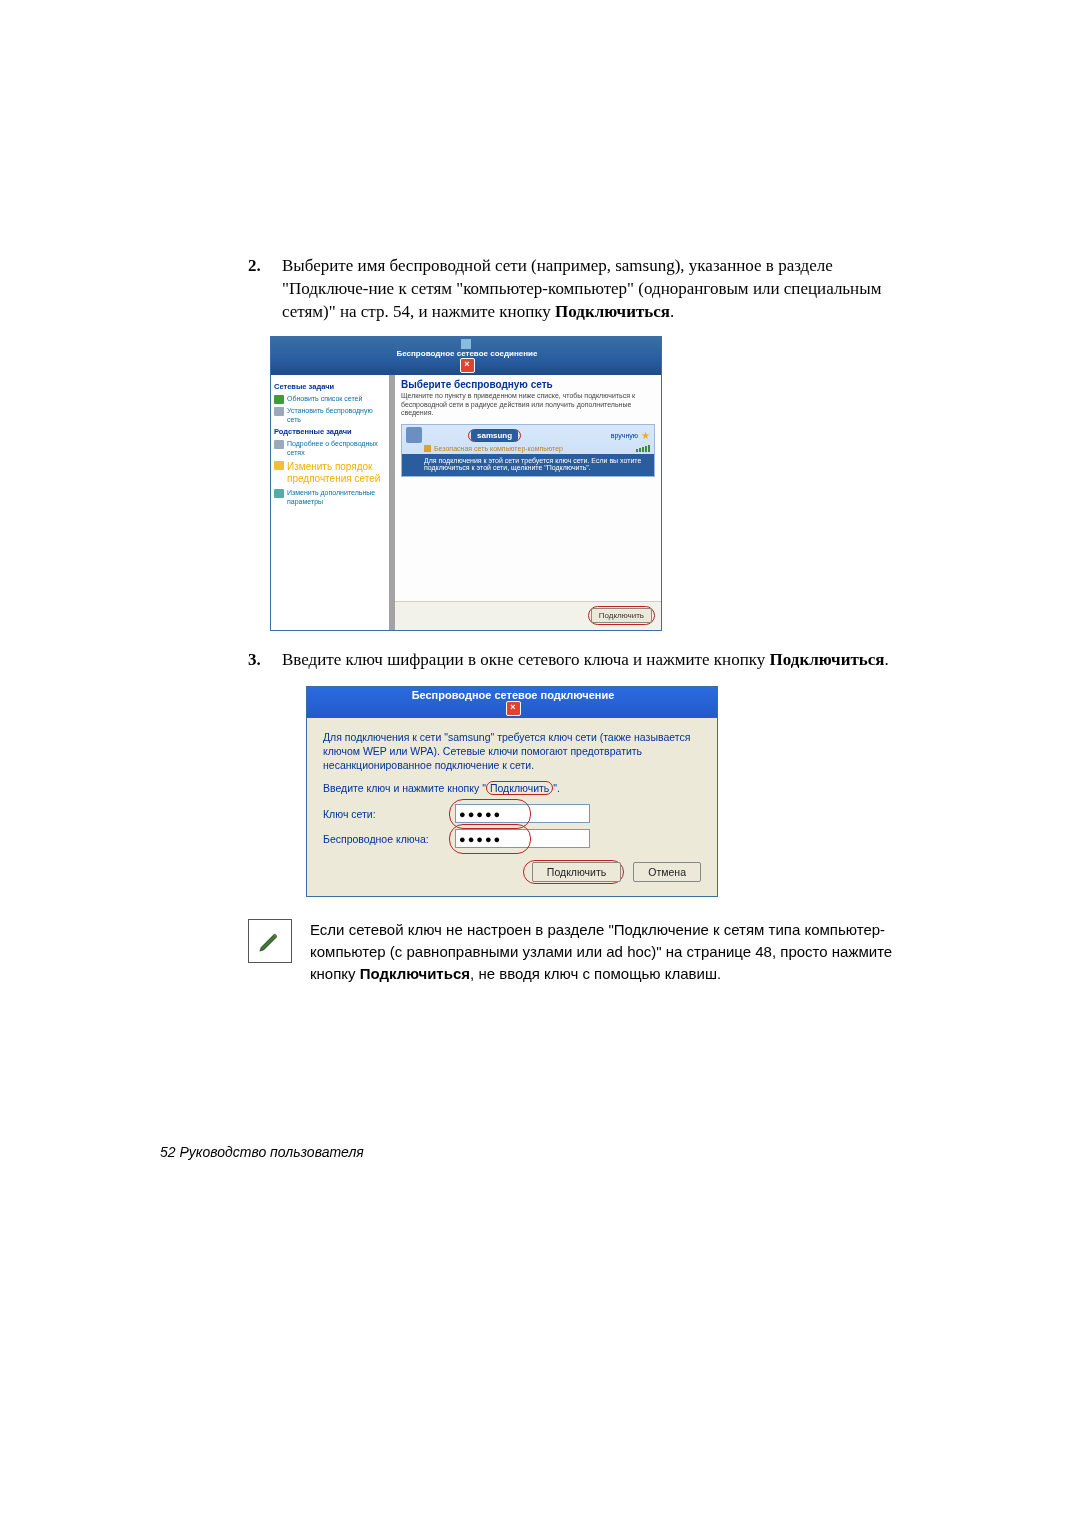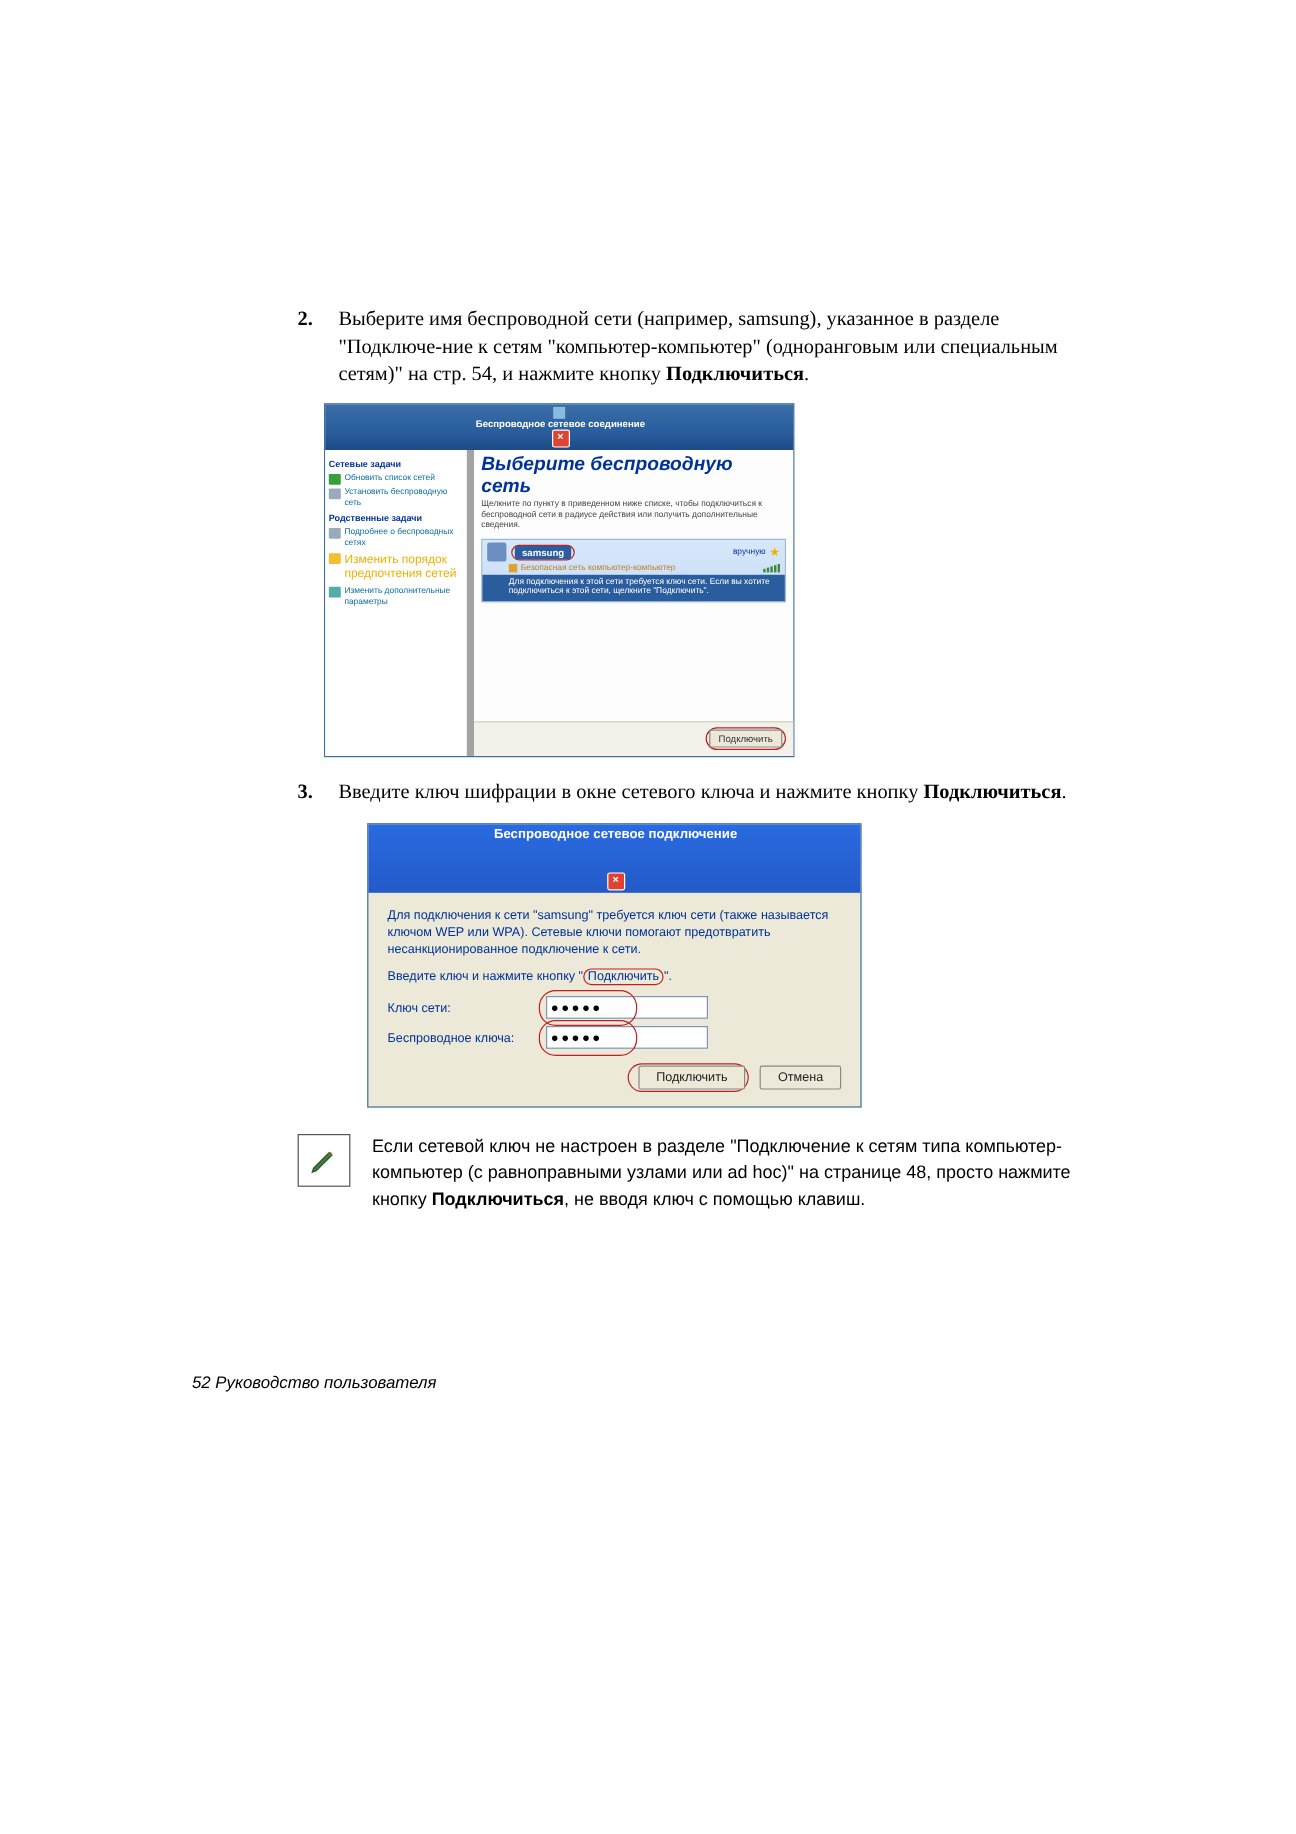--- a/index.html
+++ b/index.html
@@ -67,30 +67,30 @@
     border-right:6px solid #a3a3a3;
   }
   .side-head { color:#003399; font-weight:bold; font-size:7.5px; margin:3px 0 4px;}
   .side-item { display:flex; color:#0a6ea5; font-size:7px; margin:3px 0; line-height:1.25;}
   .side-item .si-icon { width:10px; height:9px; margin-right:3px; background:#5a8; flex-shrink:0; border-radius:1px;}
   .side-item.refresh .si-icon { background:#3a9e3a;}
   .side-item.wiz .si-icon { background:#9ab;}
   .side-item.star .si-icon { background:#f0c030;}
   .side-item.gear .si-icon { background:#5aa;}
   .rightpane { flex:1; background:#fdfdfd; display:flex; flex-direction:column;}
-  .rp-head { color:#003399; font-size:16px; font-weight:bold; padding:4px 6px 2px;font-style:italic;}
+  .rp-head { color:#003399; font-size:10px; font-weight:bold; padding:4px 6px 2px;}
   .rp-sub { color:#444; font-size:7px; padding:0 6px 4px; line-height:1.25;}
   .netitem {
     margin:2px 6px 0; background:linear-gradient(#d8e8fb,#c6dbf5);
     border:1px solid #9cb7d9; position:relative;
   }
   .netitem-top { display:flex; align-items:center; padding:2px 4px;}
   .ni-icon { width:16px;height:16px; background:#6a8fc0; border-radius:2px; margin-right:4px;}
   .ssid { color:#fff; font-weight:bold; font-size:8px; background:#2a5d9e; padding:1px 6px; border-radius:2px;}
-  .ssid-wrap { border:1.5px solid #c02020; border-radius:9px; padding:1px 2px;}
+  .ssid-wrap { border:1.5px solid #c02020; border-radius:9px; padding:1px 2px;margin-left:42px;}
   .spacer{flex:1;}
   .manual { color:#003399; font-size:7px; margin-right:3px;}
   .star { color:#f0b000; font-size:10px;}
   .ni-sec { display:flex; align-items:center; padding:0 4px 2px 22px; color:#c08020; font-size:7px;}
   .lock{ width:7px;height:7px;background:#e0a030;margin-right:3px;}
   .bars { display:flex; gap:1px; align-items:flex-end; margin-left:4px;}
   .bars span{width:2px;background:#3a8a3a;}
   .bars span:nth-child(1){height:3px}.bars span:nth-child(2){height:4px}
   .bars span:nth-child(3){height:5px}.bars span:nth-child(4){height:6px}.bars span:nth-child(5){height:7px}
   .ni-desc { color:#fff; font-size:7px; padding:3px 6px 5px 22px; background:#2a5d9e;}
@@ -104,21 +104,21 @@
 
   
   .dlg2 {
     margin: 14px auto 22px 58px;
     width: 410px;
     border:1px solid #3a6ea5;
     font-family: Tahoma, Arial, sans-serif;
     background:#ece9d8;
     font-size:11px;
   }
-  .dlg2 .titlebar { background:linear-gradient(#2a6be0,#235ac8);gap:26px;}
+  .dlg2 .titlebar { background:linear-gradient(#2a6be0,#235ac8);}
   .dlg2 .titlebar .t-text{ font-size:11px; font-weight:bold;}
   .dlg2-body { padding:12px 16px 12px;}
   .dlg2-p1 { color:#003399; font-size:10.5px; line-height:1.35; margin-bottom:10px;}
   .dlg2-p2 { color:#003399; font-size:10.5px; margin-bottom:10px;}
   .red-oval { border:1.5px solid #c02020; border-radius:10px; padding:0 3px;}
   .fieldrow { display:flex; align-items:center; margin:6px 0; color:#003399; font-size:10.5px;}
   .fieldrow .lbl{ width:132px;}
   .pwbox{
     width:130px; height:17px; border:1px solid #7a96b8; background:#fff;
     position:relative; display:flex; align-items:center; padding-left:3px;

